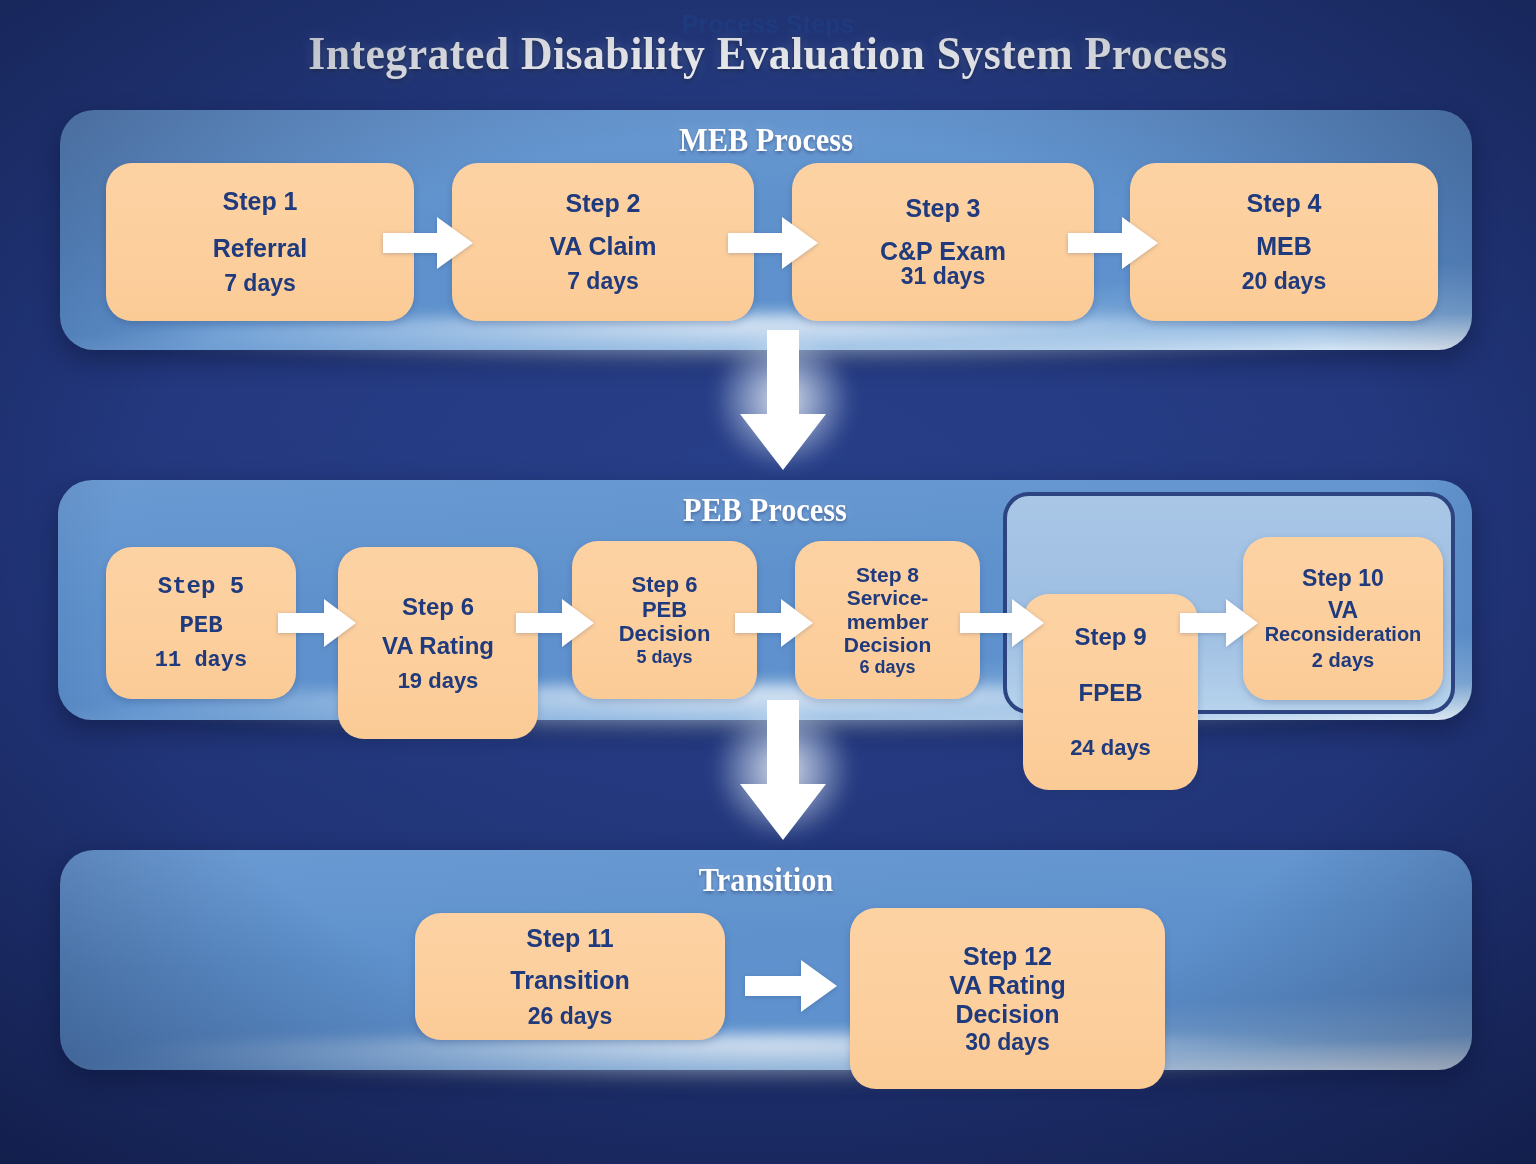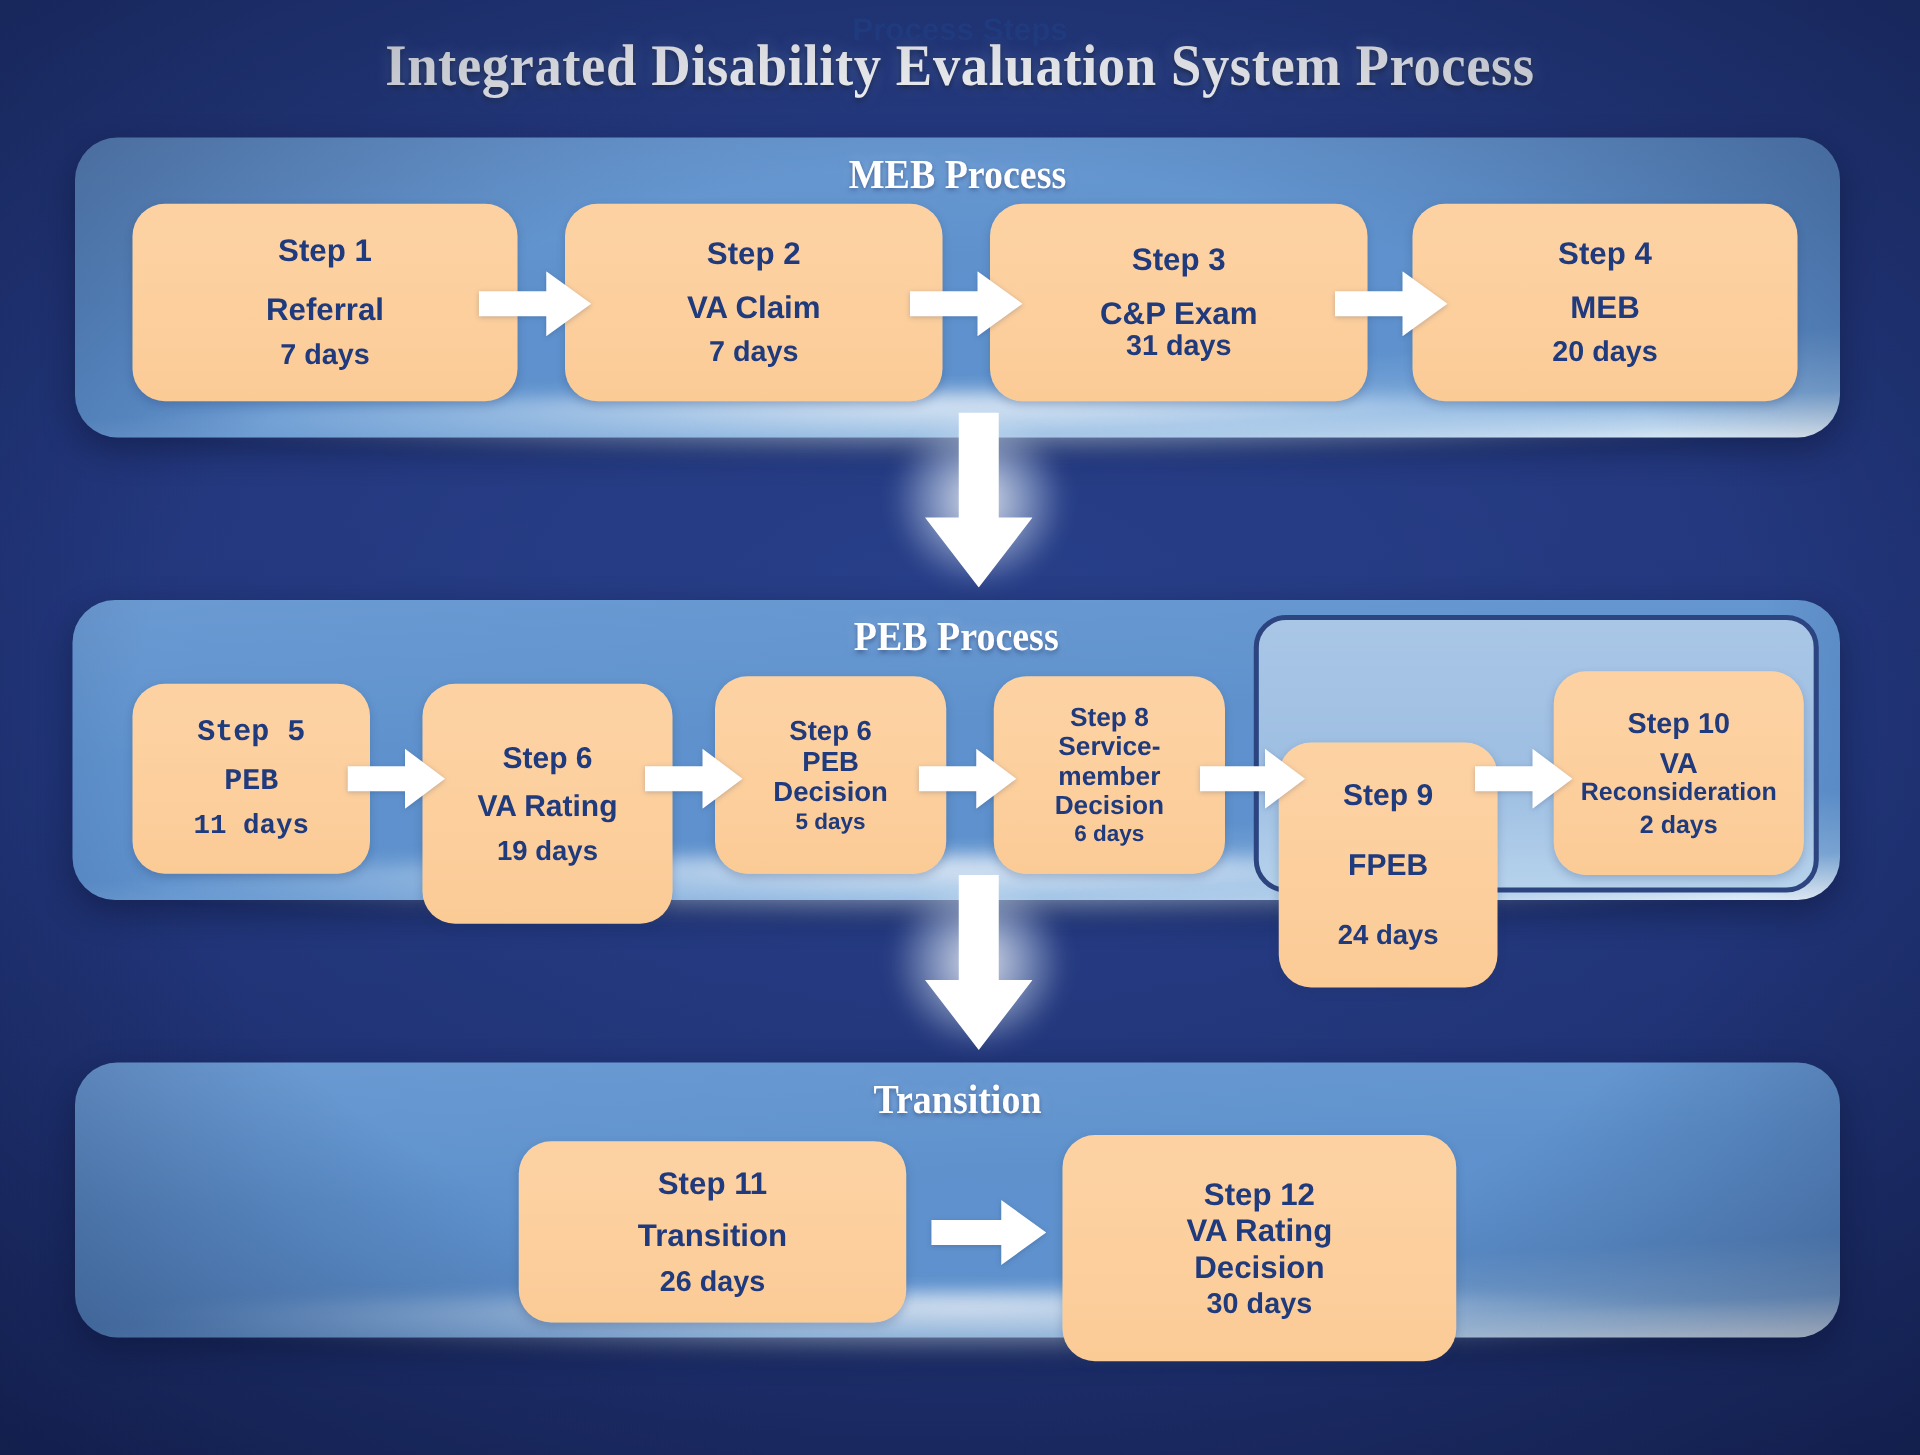--- a/index.html
+++ b/index.html
@@ -119,21 +119,21 @@
   #card-5 .l, #card-6 .l, #card-9 .l { font-size: 24px; }
   #card-5 .l.d, #card-6 .l.d, #card-9 .l.d { font-size: 22px; }
   #card-7 .l, #card-8 .l { font-size: 22px; line-height: 1.12; }
   #card-7 .l.d, #card-8 .l.d { font-size: 18px; }
   #card-8 .l { font-size: 21px; }
   #card-10 .l { font-size: 23px; line-height: 1.1; }
   #card-10 .l.sm { font-size: 20px; }
   #card-10 .l.d { font-size: 20px; }
 
   
-  #card-11 { left: 415px; top: 913px; width: 310px; height: 145px; }
+  #card-11 { left: 415px; top: 913px; width: 310px; height: 127px; }
   #card-12 { left: 850px; top: 908px; width: 315px; height: 181px; }
   #card-11 .l { font-size: 25px; }
   #card-11 .l.d { font-size: 23px; }
   #card-12 .l { font-size: 25px; line-height: 1.16; }
   #card-12 .l.d { font-size: 23px; }
 
   
   #optional-box {
     position: absolute;
     left: 1003px; top: 492px;

